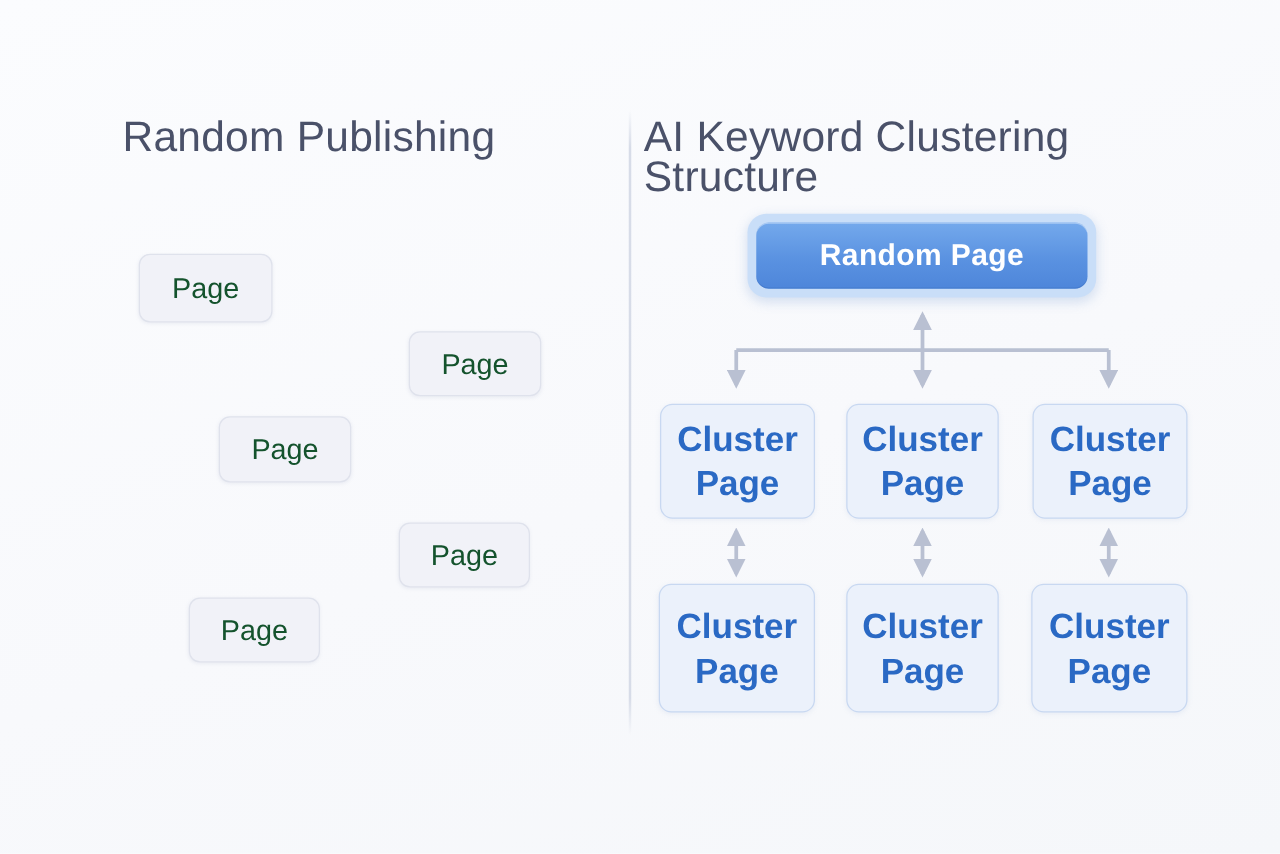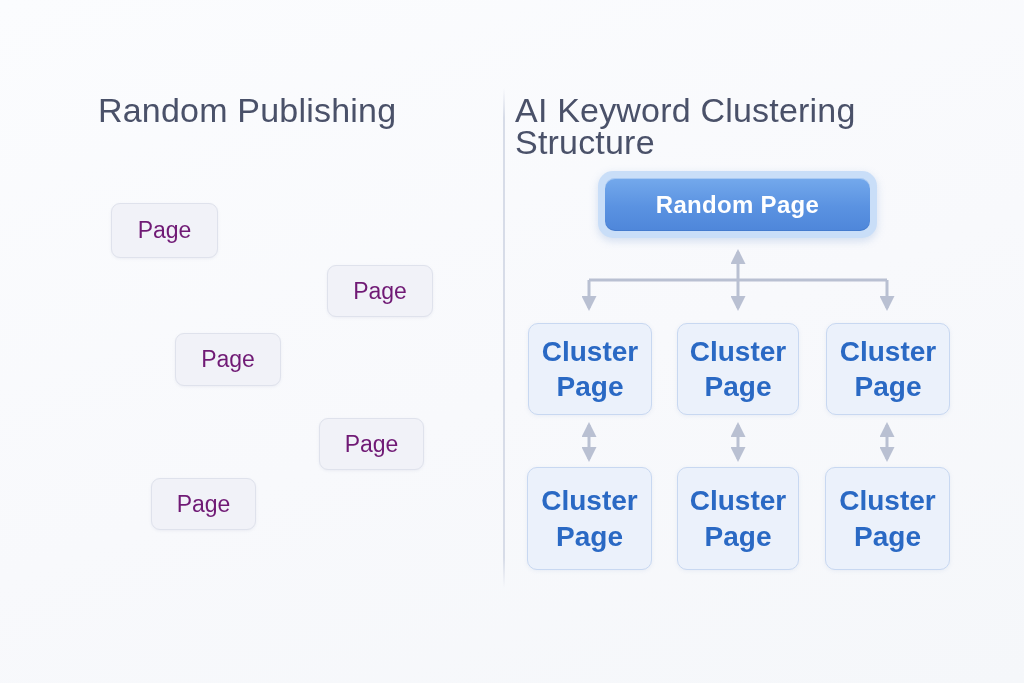--- a/index.html
+++ b/index.html
@@ -41,21 +41,21 @@
 
   .page-box {
     position: absolute;
     background: #f1f2f8;
     border: 1px solid #dfe2ec;
     border-radius: 9px;
     display: flex;
     align-items: center;
     justify-content: center;
     font-size: 23px;
-    color: #701a75;
+    color: #14532d;
     box-shadow: 0 1px 3px rgba(140,150,180,0.12);
   }
   .page-box-1 { left: 111px; top: 203px; width: 107px; height: 55px; }
   .page-box-2 { left: 327px; top: 265px; width: 106px; height: 52px; }
   .page-box-3 { left: 175px; top: 333px; width: 106px; height: 53px; }
   .page-box-4 { left: 319px; top: 418px; width: 105px; height: 52px; }
   .page-box-5 { left: 151px; top: 478px; width: 105px; height: 52px; }
 
   .pillar-outer {
     position: absolute;

